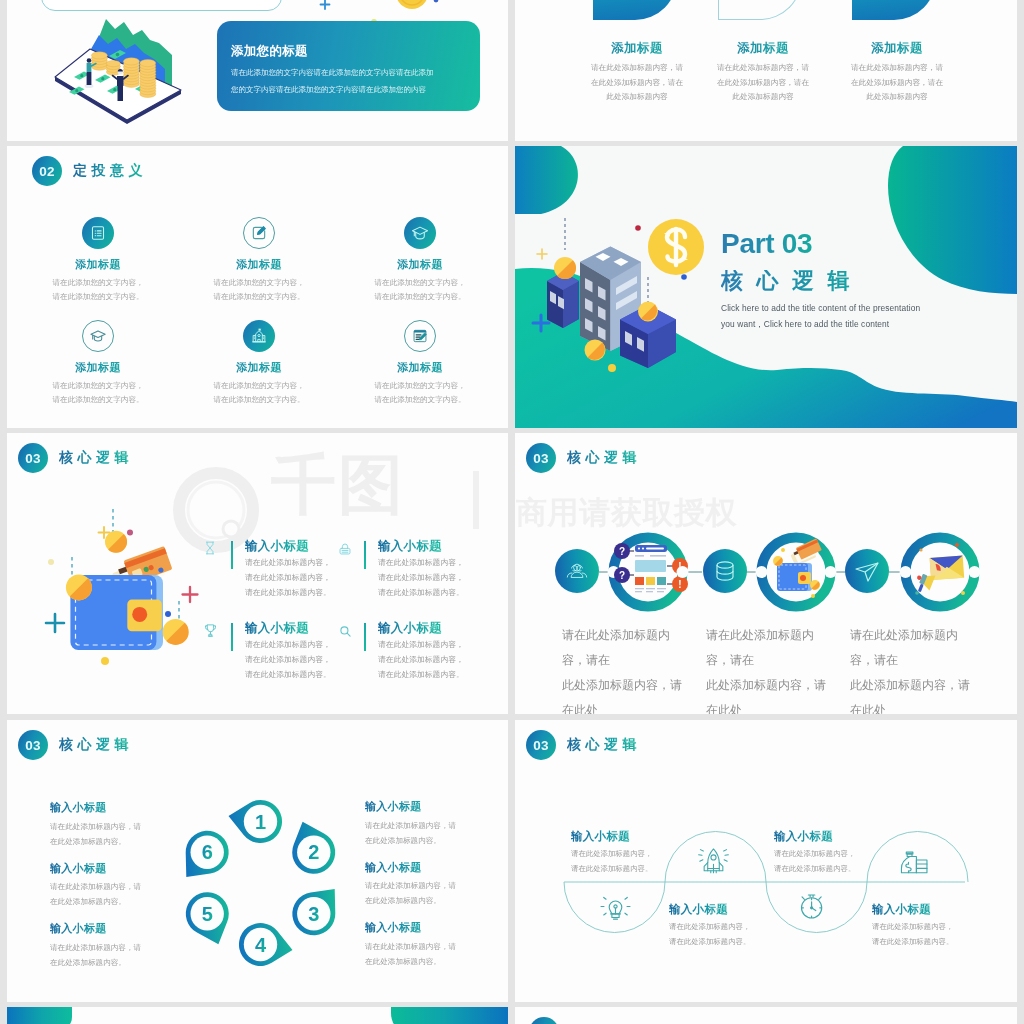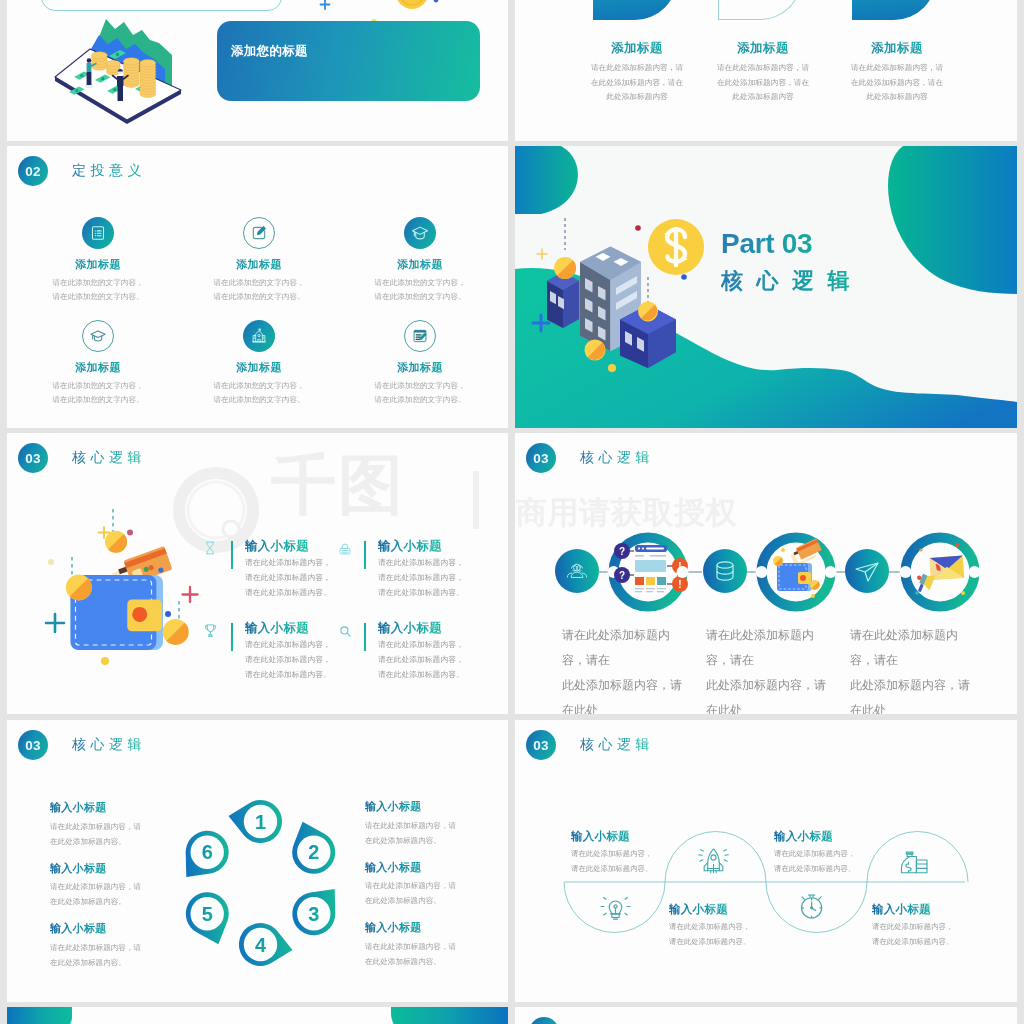--- a/index.html
+++ b/index.html
@@ -14,21 +14,21 @@
   .r3{top:433px;height:281px;}
   .r4{top:720px;height:282px;}
   .r5{top:1007px;height:282px;}
 
   
   .sec-hd{position:absolute;display:flex;align-items:center;}
   .sec-num{width:30px;height:30px;border-radius:50%;
     background:linear-gradient(115deg,#1565ad 0%,#1590b4 45%,#13b49a 100%);
     color:#e8fbfb;font-size:13.5px;font-weight:bold;display:flex;
     align-items:center;justify-content:center;letter-spacing:0.3px;}
-  .sec-title{margin-left:24px;font-size:14px;font-weight:normal;letter-spacing:4.5px;
+  .sec-title{margin-left:11px;font-size:14px;font-weight:bold;letter-spacing:4.5px;
     background:linear-gradient(90deg,#1f6b9e 0%,#17a0a7 55%,#14b898 100%);
     -webkit-background-clip:text;background-clip:text;color:transparent;
     padding-right:5px;}
 
   .grad-txt{background:linear-gradient(100deg,#17699e 0%,#1b9ba8 50%,#1fc0a4 100%);
     -webkit-background-clip:text;background-clip:text;color:transparent;text-decoration:underline;}
 
   
   .s3-cell{position:absolute;width:160px;text-align:center;}
   .s3-ic{width:32px;height:32px;border-radius:50%;margin:0 auto;position:relative;}
@@ -65,21 +65,21 @@
   
   .s8-blk{position:absolute;}
   .s8-t{font-size:11.5px;font-weight:bold;letter-spacing:.3px;white-space:nowrap;line-height:1.25;}
   .s8-b{margin-top:4px;color:#9d9d9d;font-size:7.4px;line-height:2.0;white-space:nowrap;}
 
 
 
   
   .s1-topcard{position:absolute;left:34px;top:122px;width:241px;height:30px;
     border:1px solid #8fd0d8;border-radius:14px;box-sizing:border-box;background:#fff;}
-  .s1-card{position:absolute;left:210px;top:162px;width:263px;height:80px;border-radius:14px;
+  .s1-card{position:absolute;left:210px;top:162px;width:263px;height:90px;border-radius:14px;
     background:linear-gradient(100deg,#1d73b6 0%,#1d95b9 45%,#16bd9f 100%);}
   .s1-card-title{position:absolute;left:14px;top:22px;color:#ffffff;font-size:12.5px;font-weight:bold;letter-spacing:.3px;}
   .s1-card-body{position:absolute;left:14px;top:43px;color:#dff2f7;font-size:7.5px;line-height:2.3;white-space:nowrap;}
 
   
   .s2-col{position:absolute;width:150px;text-align:center;}
   .s2-shape{position:absolute;width:84px;height:62px;}
   .s2-t{font-size:12.5px;font-weight:bold;letter-spacing:.4px;}
   .s2-b{margin-top:4px;color:#9c9c9c;font-size:7.7px;line-height:1.9;}
 
@@ -206,20 +206,24 @@
     <g>
       <path d="M110.5 242 l0 -15 5.5 0 0 15 Z" fill="#1f2a5e"></path>
       <path d="M110 227 l0 -10 6.5 0 0 10 Z" fill="#1f2a5e"></path>
       <path d="M110 220 l-4.5 -3.5 M116.5 220 l4.5 -3.5" stroke="#1f2a5e" stroke-width="1.6" fill="none" stroke-linecap="round"></path>
       <circle cx="113.3" cy="213" r="2.6" fill="#e7ecf3"></circle>
       <path d="M110.7 212.6 a2.6 2.6 0 0 1 5.2 0 Z" fill="#1f2a5e"></path>
     </g>
   </svg>
   <div class="s1-card">
     <div class="s1-card-title">添加您的标题</div>
+    <div class="s1-card-body">
+      <div>请在此添加您的文字内容请在此添加您的文字内容请在此添加</div>
+      <div>您的文字内容请在此添加您的文字内容请在此添加您的内容</div>
+    </div>
   </div>
 </div>
 
 <div class="slide sl-R r1">
   <div class="s2-cols">
     <div class="s2-shape" style="left:78px;top:99px;border-radius:0 0 42px 0;background:linear-gradient(175deg,#0fb0a6 0%,#1394bd 45%,#1272b6 100%);"></div>
     <div class="s2-col" style="left:47px;top:181px;">
       <div class="s2-t grad-txt">添加标题</div>
       <div class="s2-b">
         <div>请在此处添加标题内容，请</div>
@@ -242,21 +246,21 @@
       <div class="s2-b">
         <div>请在此处添加标题内容，请</div>
         <div>在此处添加标题内容，请在</div>
         <div>此处添加标题内容</div>
       </div>
     </div>
   </div>
 </div>
 
 <div class="slide sl-L r2">
-  <div class="sec-hd" style="left:11px;top:10px;justify-content:space-between;">
+  <div class="sec-hd" style="left:25px;top:10px;justify-content:space-between;">
     <div class="sec-num">02</div>
     <div class="sec-title">定投意义</div>
   </div>
   <div class="s3-grid">
 
     <div class="s3-cell" style="left:11px;top:71px;">
       <div class="s3-ic fill">
         <svg width="17" height="17" viewBox="0 0 24 24" fill="none" stroke="#c4f5ef" stroke-width="1.5" stroke-linecap="round">
           <rect x="4.2" y="3.2" width="15.6" height="17.6" rx="1.8"></rect>
           <circle cx="8.2" cy="9" r="0.85" fill="#c4f5ef" stroke="none"></circle>
@@ -476,20 +480,24 @@
           <path d="M140 158.5 A10 10 0 0 1 126 172.5 Z" fill="#f5a031"></path>
         </g>
     <g>
           <circle cx="80" cy="204" r="10.5" fill="#fbd14d"></circle>
           <path d="M87.4 196.6 A10.5 10.5 0 0 1 72.6 211.4 Z" fill="#f5a031"></path>
         </g>
   </svg>
   <div class="s4-text">
     <div class="s4-part">Part 03</div>
     <div class="s4-cn">核心逻辑</div>
+    <div class="s4-sub">
+      <div>Click here to add the title content of the presentation</div>
+      <div>you want，Click here to add the title content</div>
+    </div>
   </div>
 </div>
 
 <div class="slide sl-L r3">
   <div class="sec-hd" style="left:11px;top:10px;">
     <div class="sec-num">03</div>
     <div class="sec-title">核心逻辑</div>
   </div>
   <div class="wmk" style="left:0;top:0;width:501px;height:281px;overflow:hidden;">
     <svg width="110" height="100" viewBox="0 0 110 100" style="position:absolute;left:166px;top:34px;">

